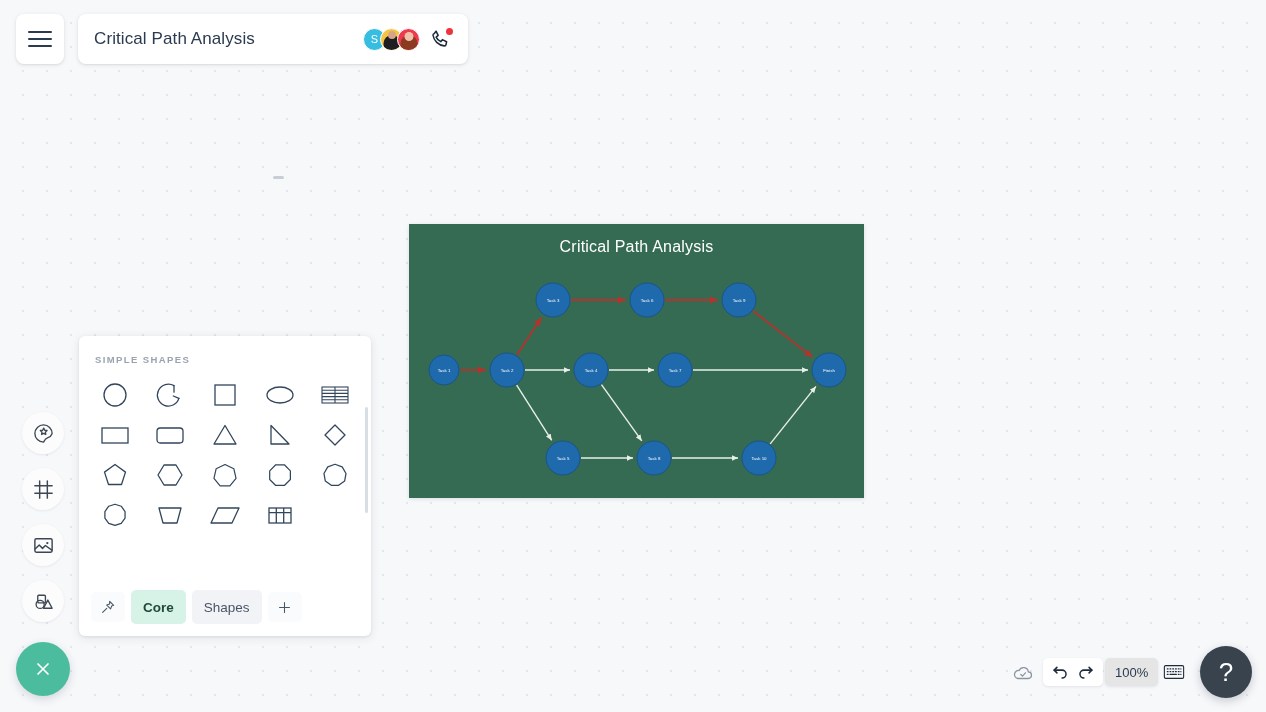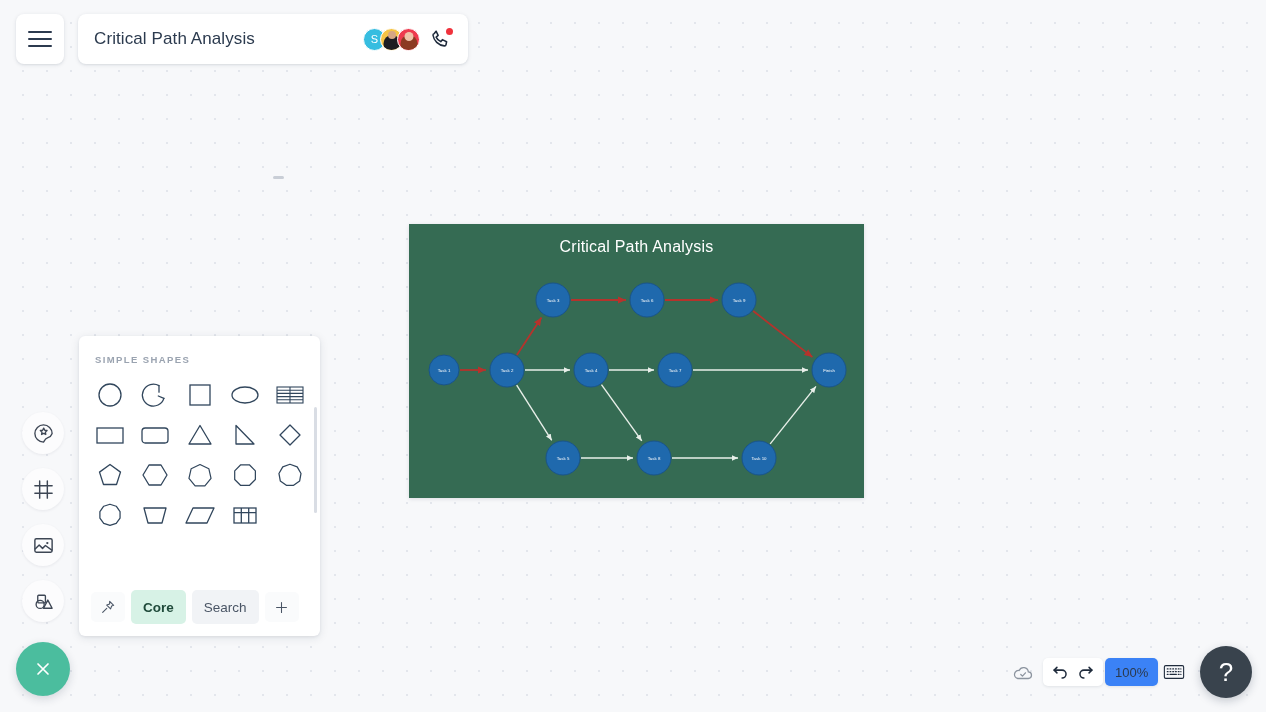--- a/index.html
+++ b/index.html
@@ -94,21 +94,21 @@
     width: 54px; height: 54px; border-radius: 50%;
     background: #4bbd9e;
     box-shadow: 0 3px 10px rgba(22,35,60,.16);
     display: flex; align-items: center; justify-content: center;
     cursor: pointer;
   }
 
   
   #shapes-panel {
     position: absolute; left: 79px; top: 336px;
-    width: 241px; height: 300px;
+    width: 292px; height: 300px;
     background: #ffffff; border-radius: 6px;
     box-shadow: 0 2px 10px rgba(22,35,60,.10), 0 1px 3px rgba(22,35,60,.07);
     display: flex; flex-direction: column;
   }
   #shapes-header {
     font-size: 9.5px; letter-spacing: 1.4px; color: #9aa3b0;
     padding: 18px 0 0 16px; font-weight: 600;
   }
   #shapes-grid {
     flex: 1; position: relative;
@@ -167,21 +167,21 @@
   #cloud-icon { position: absolute; left: 1012px; top: 662px; cursor: pointer;}
   #undo-redo {
     position: absolute; left: 1043px; top: 658px;
     height: 28px; padding: 0 8px; background: #ffffff; border-radius: 5px;
     box-shadow: 0 1px 3px rgba(22,35,60,.10);
     display: flex; align-items: center; gap: 6px;
   }
   .ur-btn { cursor: pointer; display:flex; }
   #zoom-chip {
     position: absolute; left: 1105px; top: 658px;
-    height: 28px; padding: 0 10px; background: #3b82f6; border-radius: 5px;
+    height: 28px; padding: 0 10px; background: #e5e5e5; border-radius: 5px;
     box-shadow: 0 1px 3px rgba(22,35,60,.10);
     display: flex; align-items: center; font-size: 13px; color: #2b3a4e;
     cursor: pointer; font-weight: 500;
   }
   #keyboard-icon { position: absolute; left: 1163px; top: 662px; cursor: pointer;}
   #help-btn {
     position: absolute; left: 1200px; top: 646px;
     width: 52px; height: 52px; border-radius: 50%;
     background: #39434d; color: #ffffff;
     display: flex; align-items: center; justify-content: center;
@@ -370,21 +370,21 @@
   </div>
 
   <div id="tabs-row">
     <div class="tab-chip tab-icon-chip">
       <svg width="16" height="16" viewBox="0 0 24 24" fill="none" stroke="#4a5565" stroke-width="1.6" stroke-linecap="round" stroke-linejoin="round">
         <path d="M14.5 3.5l6 6-3 1-1.6 4.4-5.8-5.8L14.5 7.5z"></path>
         <path d="M10.1 13.9L4 20"></path>
         </svg>
     </div>
     <div class="tab-chip active">Core</div>
-    <div class="tab-chip">Search</div>
+    <div class="tab-chip">Shapes</div>
     <div class="tab-chip tab-icon-chip">
       <svg width="17" height="17" viewBox="0 0 24 24" fill="none" stroke="#4a5565" stroke-width="1.5" stroke-linecap="round">
         <path d="M12 5v14M5 12h14"></path>
         </svg>
     </div>
   </div>
 
 </div>
 
 <div id="tiny-handle"></div>

